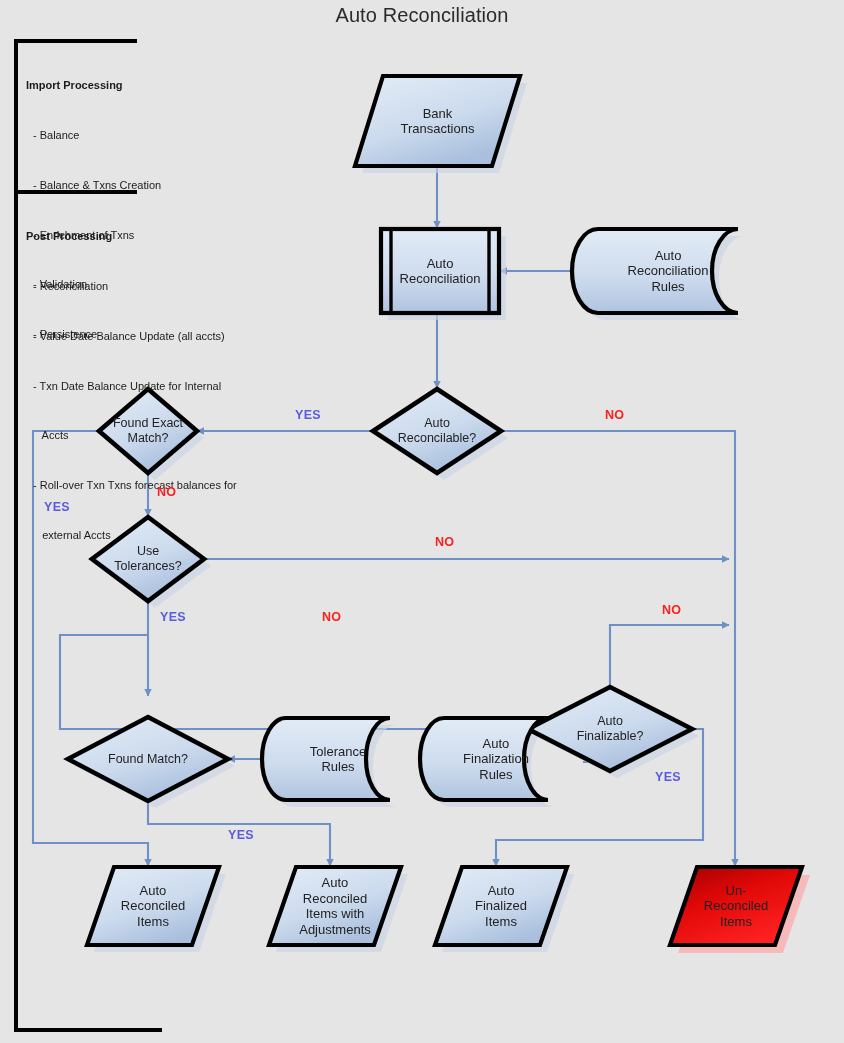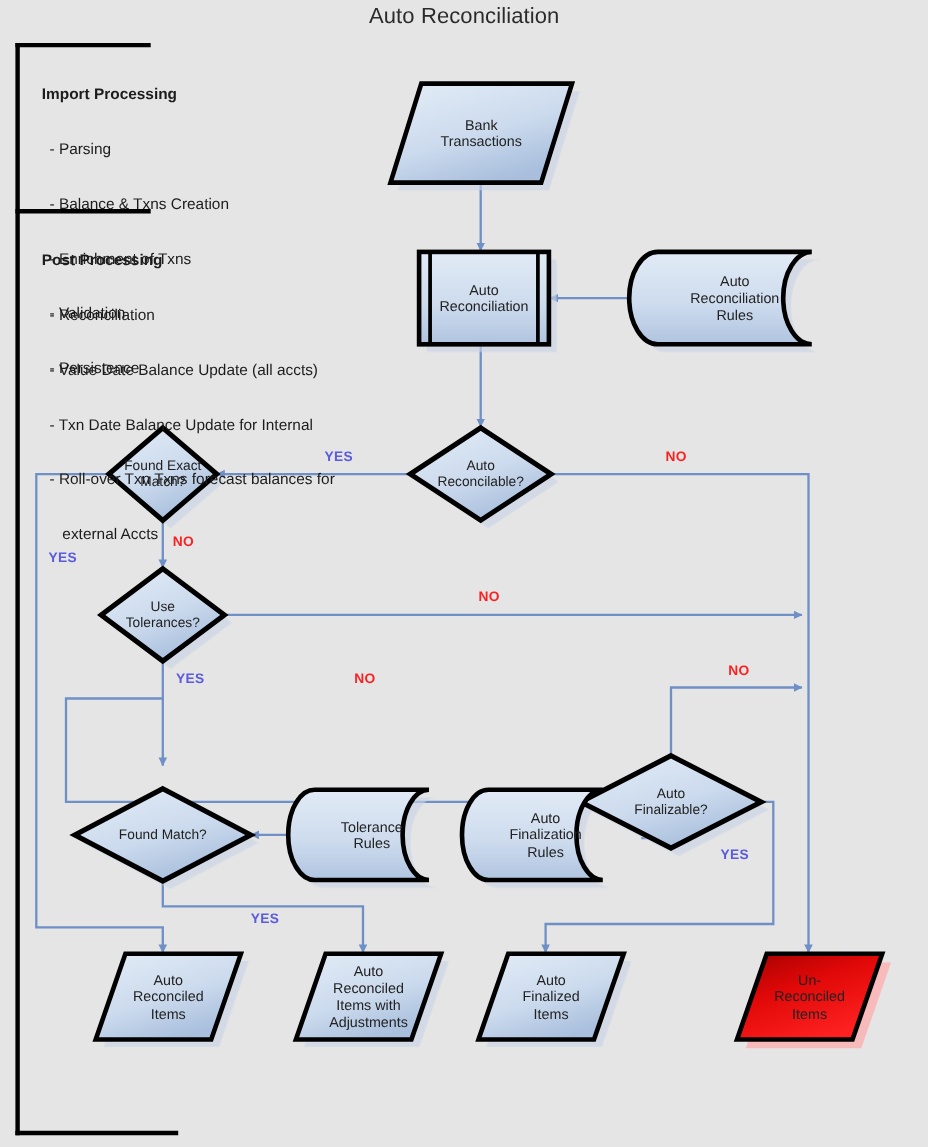--- a/index.html
+++ b/index.html
@@ -27,25 +27,24 @@
     left:0; top:4px;
     width:844px;
     text-align:center;
     font-size:20px;
     color:#2b2b2b;
     letter-spacing:.1px;
   }
   
   .note{
     position:absolute;
-    font-size:14px;
+    font-size:11px;
     line-height:16.6px;
     color:#1c1c1c;
     white-space:pre;
-    margin-left:12px;
   }
   .note .hd{ font-weight:bold; display:block; }
   .note .li{ display:block; padding-left:7px; }
   
   .stxt{
     position:absolute;
     display:flex;
     align-items:center;
     justify-content:center;
     text-align:center;
@@ -179,32 +178,33 @@
     <path d="M444,718 h104 a24,41 0 0 0 0,82 h-104 a24,41 0 0 1 0,-82 z" fill="url(#gBlue)" stroke="#000" stroke-width="4.2"></path>
 
     <polygon points="114,867 219,867 192,945 87,945" fill="url(#gBlueDiag)" stroke="#000" stroke-width="4.2" stroke-linejoin="miter"></polygon>
     <polygon points="296,867 401,867 374,945 269,945" fill="url(#gBlueDiag)" stroke="#000" stroke-width="4.2" stroke-linejoin="miter"></polygon>
     <polygon points="462,867 567,867 540,945 435,945" fill="url(#gBlueDiag)" stroke="#000" stroke-width="4.2" stroke-linejoin="miter"></polygon>
     <polygon points="697,867 802,867 775,945 670,945" fill="url(#gRed)" stroke="#000" stroke-width="4.2" stroke-linejoin="miter"></polygon>
   </svg>
 
   <div class="note" style="left:26px; top:44px; width:250px;">
     <span class="hd">Import Processing</span>
-    <span class="li">- Parsing</span>
+    <span class="li">- Balance</span>
     <span class="li">- Balance &amp; Txns Creation</span>
     <span class="li">- Enrichment of Txns</span>
     <span class="li">- Validation</span>
     <span class="li">- Persistence</span>
   </div>
 
   <div class="note" style="left:26px; top:195px; width:300px;">
     <span class="hd">Post Processing</span>
     <span class="li">- Reconciliation</span>
     <span class="li">- Value Date Balance Update (all accts)</span>
     <span class="li">- Txn Date Balance Update for Internal</span>
+    <span class="li">   Accts</span>
     <span class="li">- Roll-over Txn Txns forecast balances for</span>
     <span class="li">   external Accts</span>
   </div>
 
   <div class="stxt" style="left:355px; top:76px;  width:165px; height:90px;">Bank
 Transactions</div>
   <div class="stxt" style="left:391px; top:229px; width:98px;  height:84px;">Auto
 Reconciliation</div>
   <div class="stxt" style="left:600px; top:229px; width:136px; height:84px;">Auto
 Reconciliation

